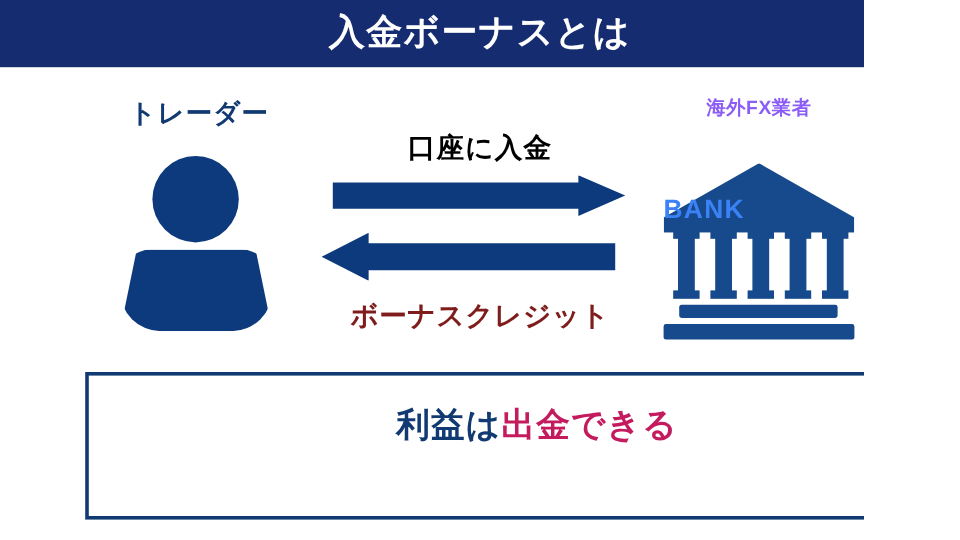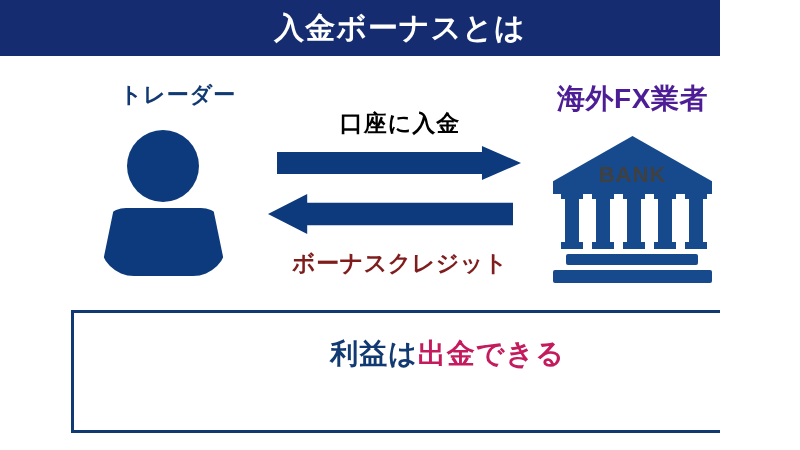--- a/index.html
+++ b/index.html
@@ -38,38 +38,38 @@
     color: #ffffff;
     font-size: 30px;
     font-weight: bold;
     letter-spacing: 1px;
     white-space: nowrap;
   }
 
   
   .label-trader {
     position: absolute;
-    left: 68px;
+    left: 56px;
     top: 80px;
     width: 220px;
     text-align: center;
     color: #123A72;
     font-size: 22px;
     font-weight: bold;
     letter-spacing: 1px;
     white-space: nowrap;
   }
   .label-broker {
     position: absolute;
     left: 525px;
     top: 80px;
     width: 215px;
     text-align: center;
-    color: #4c1d95;
-    font-size: 28px;
+    color: #8b5cf6;
+    font-size: 16px;
     font-weight: bold;
     letter-spacing: 0.5px;
     white-space: nowrap;
   }
   .label-deposit {
     position: absolute;
     left: 275px;
     top: 108px;
     width: 250px;
     text-align: center;
@@ -157,22 +157,21 @@
     background: #174A8C;
     clip-path: polygon(50% 0%, 100% 78%, 100% 100%, 0% 100%, 0% 78%);
   }
   .bank-roof-text {
     position: absolute;
     left: 3px;
     top: 0px;
     width: 159px;
     height: 58px;
     line-height: 78px;
-    text-align: center;
-    color: #404040;
+    color: #3b82f6;
     font-size: 22px;
     font-weight: bold;
     letter-spacing: 1px;
   }
   .bank-col {
     position: absolute;
     top: 62px;
     width: 14px;
     height: 50px;
     background: #174A8C;

